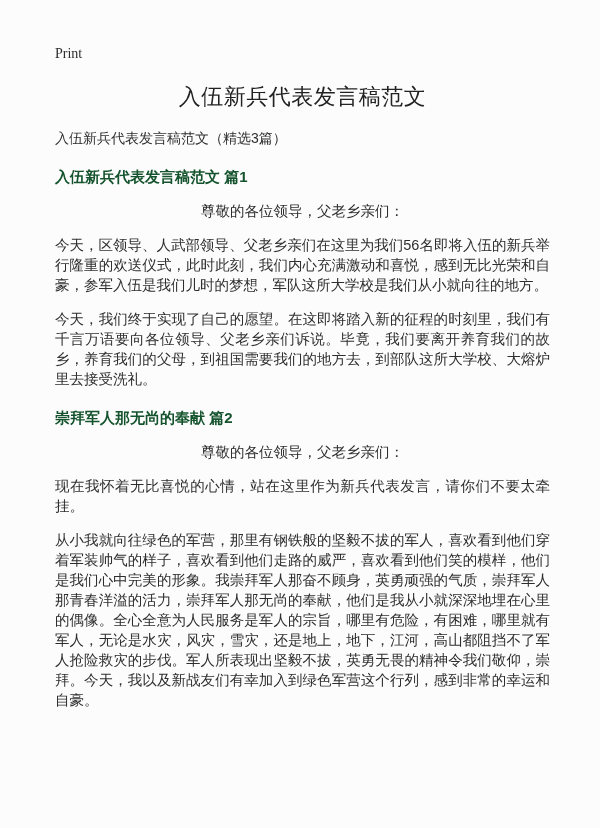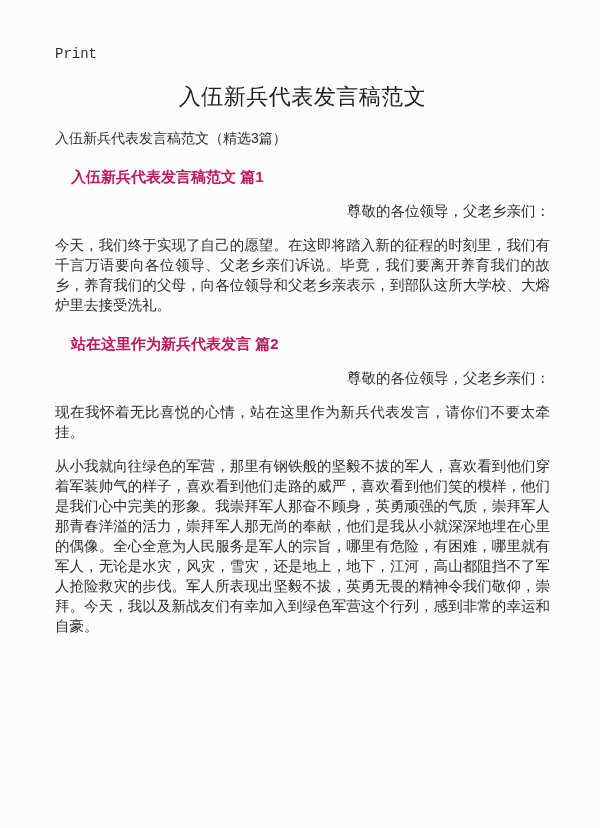--- a/index.html
+++ b/index.html
@@ -15,21 +15,21 @@
     overflow: hidden;
   }
   .page {
     box-sizing: border-box;
     width: 600px;
     height: 828px;
     padding: 44px 50px 0 55px;
     background: #fcfcfc;
   }
   .print-link {
-    font-family: Liberation Mono, monospace;
+    font-family: Liberation Serif, serif;
     font-size: 14px;
     color: #2e2e2e;
     text-decoration: none;
     display: inline-block;
     margin: 0 0 0 0;
     cursor: pointer;
   }
   h1.doc-title {
     font-size: 22px;
     font-weight: normal;
@@ -39,46 +39,47 @@
     letter-spacing: 0.5px;
   }
   .doc-subtitle {
     font-size: 14px;
     margin: 0 0 12px 0;
     color: #2e2e2e;
   }
   h2.section-heading {
     font-size: 15px;
     font-weight: bold;
-    margin: 20px 0 6px 16px;
-    color: #be185d;
+    margin: 20px 0 6px 0;
+    color: #14532d;
   }
   p.para {
     font-size: 14.5px;
     line-height: 20px;
     margin: 14px 0 14px 0;
     text-align: justify;
     color: #2e2e2e;
   }
   p.salutation {
-    text-align: right;
+    text-align: center;
   }
 </style>
 </head>
 <body>
 
 <div class="page">
   <a class="print-link">Print</a>
 
   <h1 class="doc-title">入伍新兵代表发言稿范文</h1>
 
   <div class="doc-subtitle">入伍新兵代表发言稿范文（精选3篇）</div>
 
   <div id="sections">
       <h2 class="section-heading">入伍新兵代表发言稿范文 篇1</h2>
       <p class="para salutation">尊敬的各位领导，父老乡亲们：</p>
-      <p class="para">今天，我们终于实现了自己的愿望。在这即将踏入新的征程的时刻里，我们有千言万语要向各位领导、父老乡亲们诉说。毕竟，我们要离开养育我们的故乡，养育我们的父母，向各位领导和父老乡亲表示，到部队这所大学校、大熔炉里去接受洗礼。</p>
-      <h2 class="section-heading">站在这里作为新兵代表发言 篇2</h2>
+      <p class="para">今天，区领导、人武部领导、父老乡亲们在这里为我们56名即将入伍的新兵举行隆重的欢送仪式，此时此刻，我们内心充满激动和喜悦，感到无比光荣和自豪，参军入伍是我们儿时的梦想，军队这所大学校是我们从小就向往的地方。</p>
+      <p class="para">今天，我们终于实现了自己的愿望。在这即将踏入新的征程的时刻里，我们有千言万语要向各位领导、父老乡亲们诉说。毕竟，我们要离开养育我们的故乡，养育我们的父母，到祖国需要我们的地方去，到部队这所大学校、大熔炉里去接受洗礼。</p>
+      <h2 class="section-heading">崇拜军人那无尚的奉献 篇2</h2>
       <p class="para salutation">尊敬的各位领导，父老乡亲们：</p>
       <p class="para">现在我怀着无比喜悦的心情，站在这里作为新兵代表发言，请你们不要太牵挂。</p>
       <p class="para">从小我就向往绿色的军营，那里有钢铁般的坚毅不拔的军人，喜欢看到他们穿着军装帅气的样子，喜欢看到他们走路的威严，喜欢看到他们笑的模样，他们是我们心中完美的形象。我崇拜军人那奋不顾身，英勇顽强的气质，崇拜军人那青春洋溢的活力，崇拜军人那无尚的奉献，他们是我从小就深深地埋在心里的偶像。全心全意为人民服务是军人的宗旨，哪里有危险，有困难，哪里就有军人，无论是水灾，风灾，雪灾，还是地上，地下，江河，高山都阻挡不了军人抢险救灾的步伐。军人所表现出坚毅不拔，英勇无畏的精神令我们敬仰，崇拜。今天，我以及新战友们有幸加入到绿色军营这个行列，感到非常的幸运和自豪。</p>
     </div>
 </div>
 
 </body></html>

